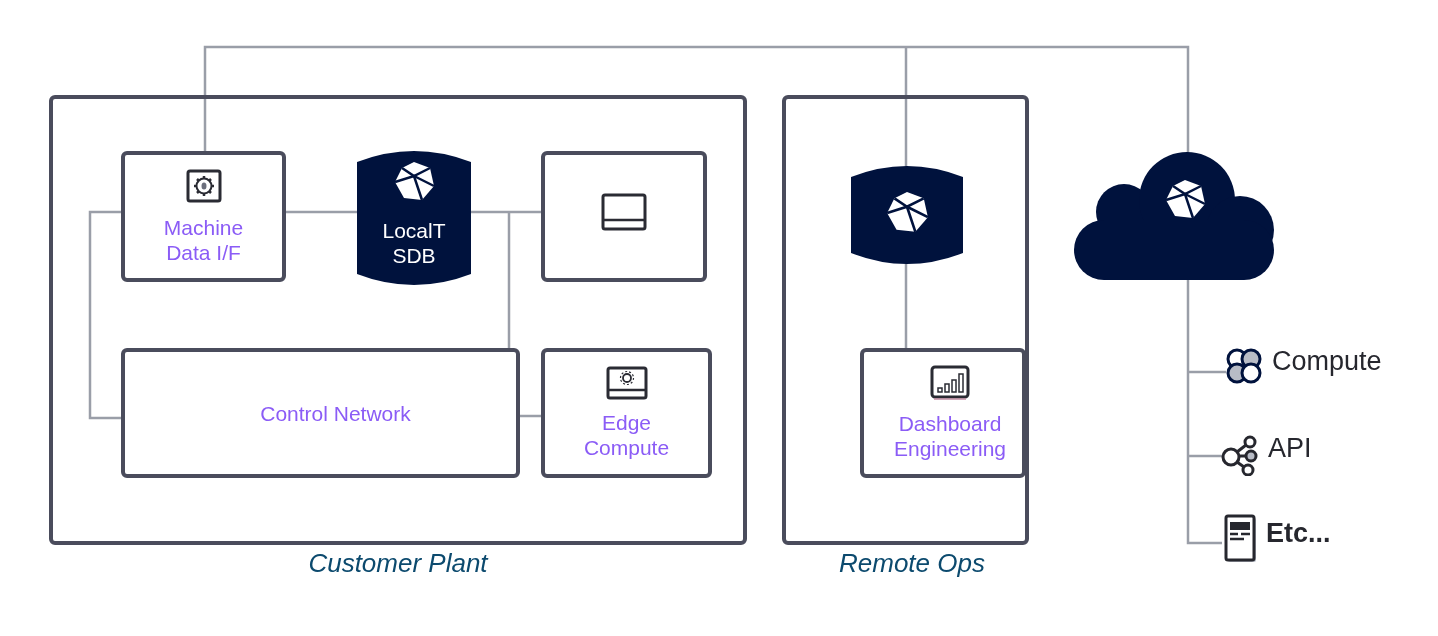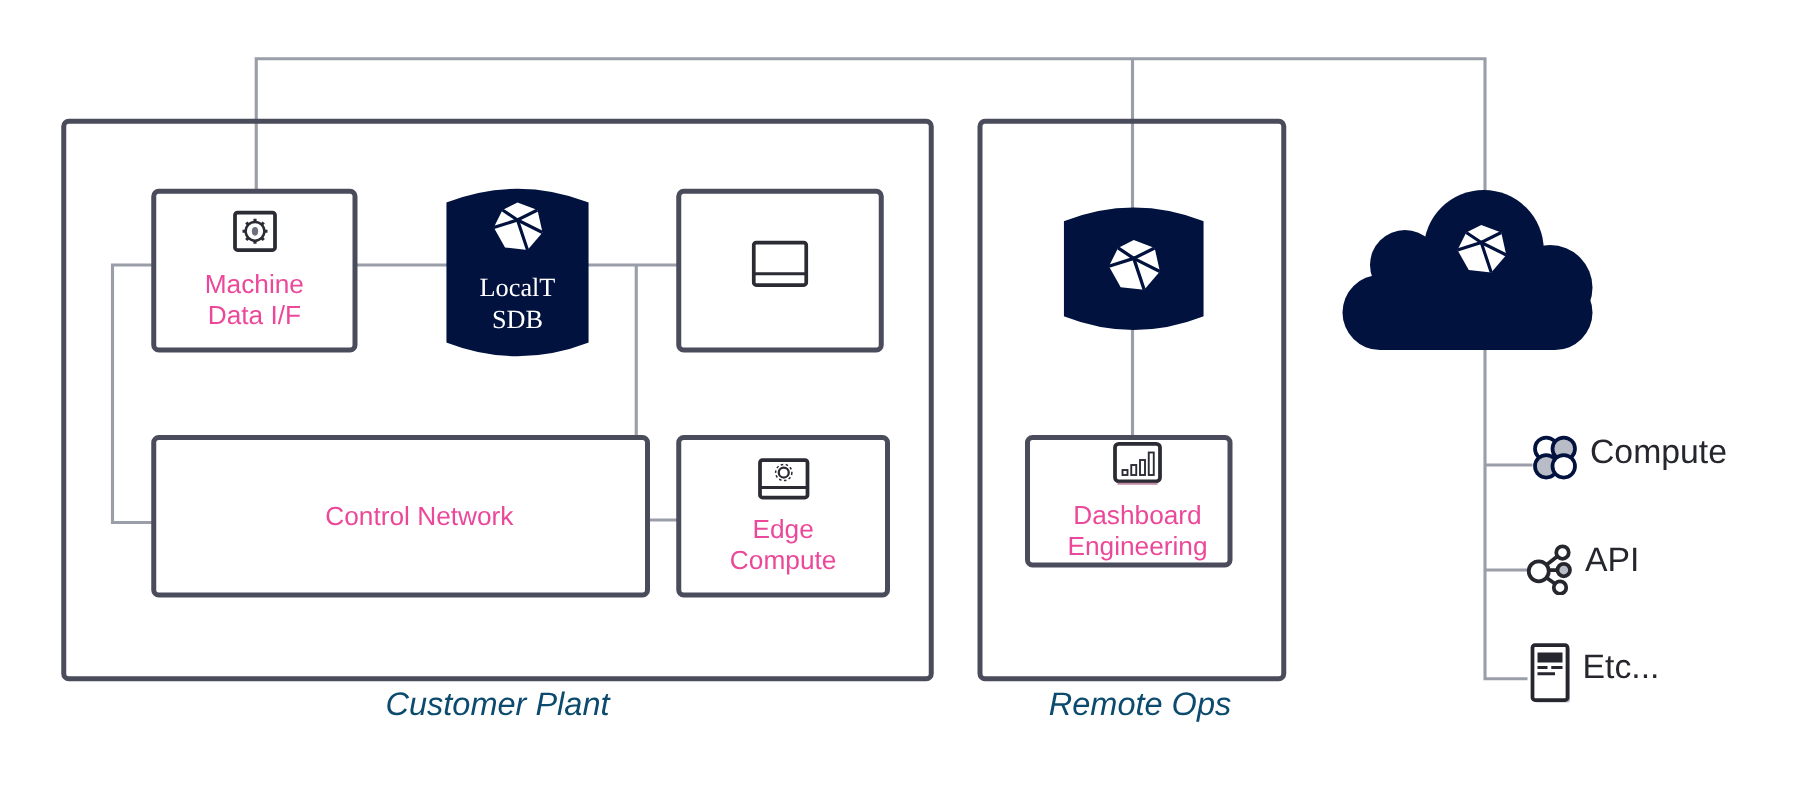--- a/index.html
+++ b/index.html
@@ -3,21 +3,21 @@
 <meta charset="utf-8">
 <style>
   html, body { margin: 0; padding: 0; background: #ffffff; }
   body { width: 1438px; height: 636px; position: relative; overflow: hidden;
          font-family: "Liberation Sans", "DejaVu Sans", sans-serif; color: #26272e; }
   .abs { position: absolute; }
   svg.lines { position: absolute; left: 0; top: 0; }
   .group { position: absolute; border: 4px solid #4a4c5c; border-radius: 6px; box-sizing: border-box; background: transparent; }
   .node { position: absolute; border: 4px solid #4a4c5c; border-radius: 6px; box-sizing: border-box; background: #fff;
           display: flex; flex-direction: column; align-items: center; justify-content: center; text-align: center; }
-  .node .label { font-size: 21px; line-height: 25px; color: #ec4899; white-space: pre-line; }
+  .node .label { font-size: 21px; line-height: 25px; color: #8b5cf6; white-space: pre-line; }
   .node .icon { margin-bottom: 6px; }
   .group-label { position: absolute; font-size: 26px; font-style: italic; color: #0c4a6e; text-align: center; }
   .db { position: absolute; }
   .db .dblabel { position: absolute; left: 0; width: 100%; text-align: center; color: #fff; font-size: 21px; line-height: 25px; white-space: pre-line; }
   .out-item { position: absolute; display: flex; align-items: center; }
   .out-item .txt { font-size: 27px; color: #26272e; margin-left: 8px; }
 </style>
 </head>
 <body>
 
@@ -63,21 +63,21 @@
         <line x1="26" y1="10" x2="24" y2="12"></line>
           <line x1="12" y1="24" x2="14" y2="22"></line>
       </g>
       <ellipse cx="19" cy="17" rx="2.5" ry="3.5" fill="#6b6e7c"></ellipse>
     </svg>
   </span>
   <span class="label">Machine
 Data I/F</span>
 </div>
 
-<div class="db" style="left:357px; top:148px; width:114px; height:140px;font-family:Liberation Serif, serif;">
+<div class="db" style="left:357px; top:148px; width:114px; height:140px;">
   <svg width="114" height="140" viewBox="0 0 114 140">
     <path d="M0,14 Q57,-8 114,14 L114,126 Q57,148 0,126 Z" fill="#00123d"></path>
   </svg>
   <span class="abs" style="left:35px; top:12px;">
     <svg width="44" height="44" viewBox="0 0 44 44">
       <polygon points="22,2 38,8 42,26 30,40 12,38 3,22 10,8" fill="#ffffff"></polygon>
       <polyline points="10,8 22,16 38,8" stroke="#00123d" stroke-width="2.5" fill="none"></polyline>
       <polyline points="3,22 22,16 30,40" stroke="#00123d" stroke-width="2.5" fill="none"></polyline>
       <line x1="22" y1="16" x2="42" y2="26" stroke="#00123d" stroke-width="2.5"></line>
     </svg>
@@ -119,21 +119,21 @@
   <span class="abs" style="left:33px; top:27px;">
     <svg width="46" height="46" viewBox="0 0 44 44">
       <polygon points="22,2 38,8 42,26 30,40 12,38 3,22 10,8" fill="#ffffff"></polygon>
       <polyline points="10,8 22,16 38,8" stroke="#00123d" stroke-width="2.5" fill="none"></polyline>
       <polyline points="3,22 22,16 30,40" stroke="#00123d" stroke-width="2.5" fill="none"></polyline>
       <line x1="22" y1="16" x2="42" y2="26" stroke="#00123d" stroke-width="2.5"></line>
     </svg>
   </span>
 </div>
 
-<div class="node" style="left:820px; top:348px; width:166px; height:106px;padding-left:14px;">
+<div class="node" style="left:860px; top:348px; width:166px; height:130px;padding-left:14px;">
   <span class="icon">
     <svg width="40" height="36" viewBox="0 0 40 36">
       <rect x="2" y="2" width="36" height="30" rx="3" fill="none" stroke="#2a2b33" stroke-width="3"></rect>
       <rect x="8" y="23" width="4" height="4" fill="none" stroke="#2a2b33" stroke-width="1.5"></rect>
       <rect x="15" y="19" width="4" height="8" fill="none" stroke="#2a2b33" stroke-width="1.5"></rect>
       <rect x="22" y="15" width="4" height="12" fill="none" stroke="#2a2b33" stroke-width="1.5"></rect>
       <rect x="29" y="9" width="4" height="18" fill="none" stroke="#2a2b33" stroke-width="1.5"></rect>
       <line x1="4" y1="34" x2="36" y2="34" stroke="#c08aa0" stroke-width="1.5"></line>
     </svg>
   </span>
@@ -180,21 +180,21 @@
       <circle cx="31" cy="22" r="5" fill="#b8bcc6" stroke="#26272e" stroke-width="3"></circle>
       <circle cx="28" cy="36" r="5" fill="none" stroke="#26272e" stroke-width="3"></circle>
       <line x1="17" y1="18" x2="26" y2="11" stroke="#26272e" stroke-width="3"></line>
       <line x1="19" y1="22" x2="26" y2="22" stroke="#26272e" stroke-width="3"></line>
       <line x1="17" y1="28" x2="24" y2="33" stroke="#26272e" stroke-width="3"></line>
     </svg>
   </span>
   <span class="txt" style="margin-top:-18px;">API</span>
 </div>
 
-<div class="out-item" style="left:1224px; top:514px;">
+<div class="out-item" style="left:1224px; top:514px;font-weight:bold;">
   <span>
     <svg width="34" height="50" viewBox="0 0 34 50">
       <rect x="4" y="4" width="28" height="44" rx="2" fill="#b8bcc6"></rect>
       <rect x="2" y="2" width="28" height="44" rx="2" fill="#fff" stroke="#26272e" stroke-width="3"></rect>
       <rect x="6" y="8" width="20" height="8" fill="#26272e"></rect>
       <line x1="6" y1="20" x2="14" y2="20" stroke="#26272e" stroke-width="2.5"></line>
       <line x1="17" y1="20" x2="26" y2="20" stroke="#26272e" stroke-width="2.5"></line>
       <line x1="6" y1="25" x2="20" y2="25" stroke="#26272e" stroke-width="2.5"></line>
     </svg>
   </span>

